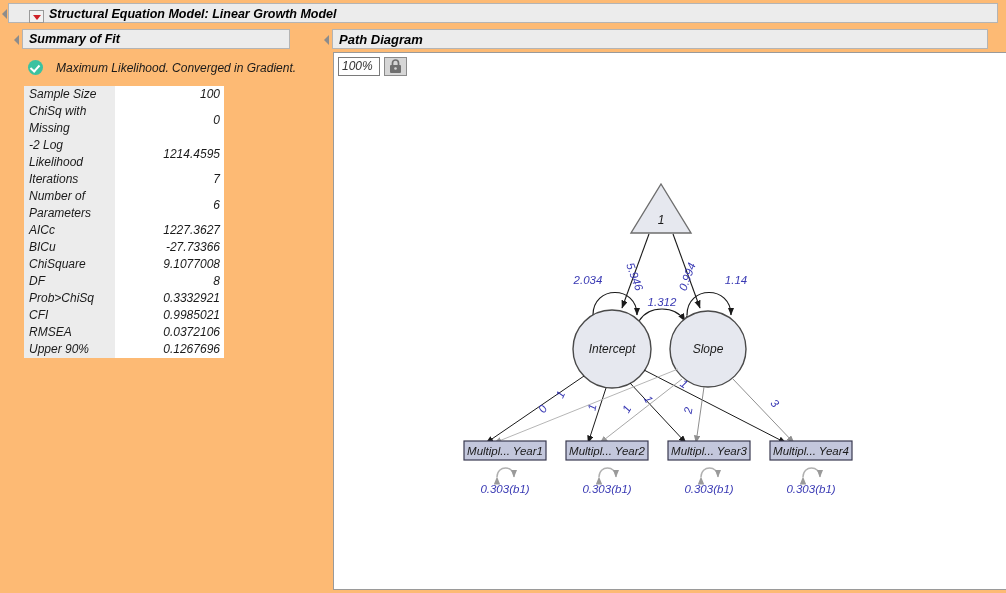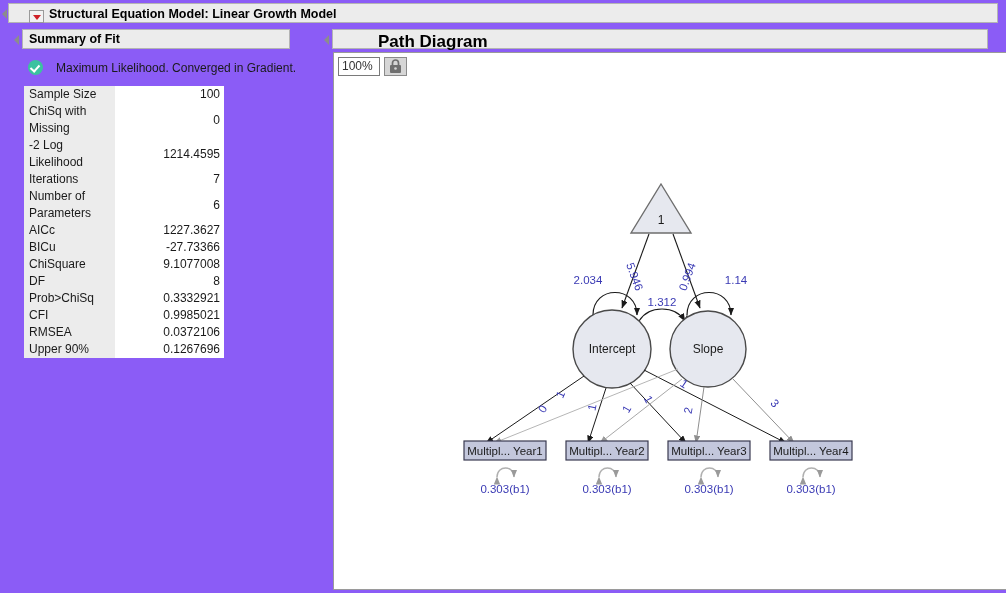--- a/index.html
+++ b/index.html
@@ -6,21 +6,21 @@
   html,body{margin:0;padding:0;}
   body{
     width:1006px;height:593px;
     background:#ffffff;
     font-family:"Liberation Sans", sans-serif;
     font-size:12px;
     color:#1a1a1a;
     overflow:hidden;
     position:relative;
   }
-  .app{position:absolute;inset:0;background:#8b5cf6;}
+  .app{position:absolute;inset:0;background:#fdba74;font-style:italic;}
 
   
   .titlebar{
     position:absolute;left:8px;top:3px;width:990px;height:20px;
     background:#ececec;border:1px solid #b4b4b4;
     box-sizing:border-box;
   }
   .discl{
     width:0;height:0;border-style:solid;
     border-width:5px 5px 5px 0;
@@ -70,21 +70,21 @@
     height:17px;padding:0 0 0 0;font-size:12px;color:#1a1a1a;
     line-height:17px;vertical-align:middle;
   }
   .fit-table td.lbl{background:#ececec;padding-left:5px;width:120px;}
   .fit-table td.val{background:#ffffff;text-align:right;padding-right:4px;width:80px;padding-left:40px;}
   .pd-head{
     position:absolute;left:332px;top:29px;width:656px;height:20px;
     background:#ececec;border:1px solid #b4b4b4;box-sizing:border-box;
   }
   .pd-head span{
-    position:absolute;left:6px;top:2px;font-weight:bold;font-size:17px;color:#000;margin-left:39px;
+    position:absolute;left:6px;top:2px;font-weight:bold;font-size:13px;color:#000;
   }
   .pd-canvas{
     position:absolute;left:333px;top:52px;width:744px;height:538px;
     background:#ffffff;border:1px solid #9a9a9a;box-sizing:border-box;
   }
   .zoom-box{
     position:absolute;left:4px;top:4px;width:42px;height:19px;
     background:#ffffff;border:1px solid #7a7a7a;box-sizing:border-box;
     font-size:12px;color:#333;text-align:left;line-height:17px;padding-left:3px;
   }

